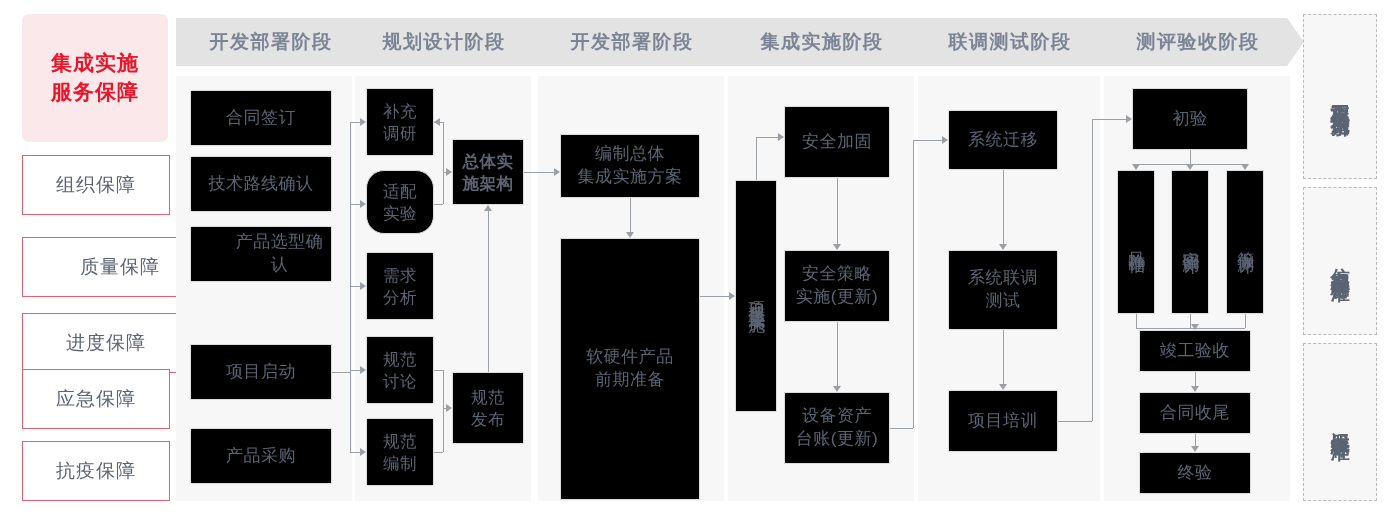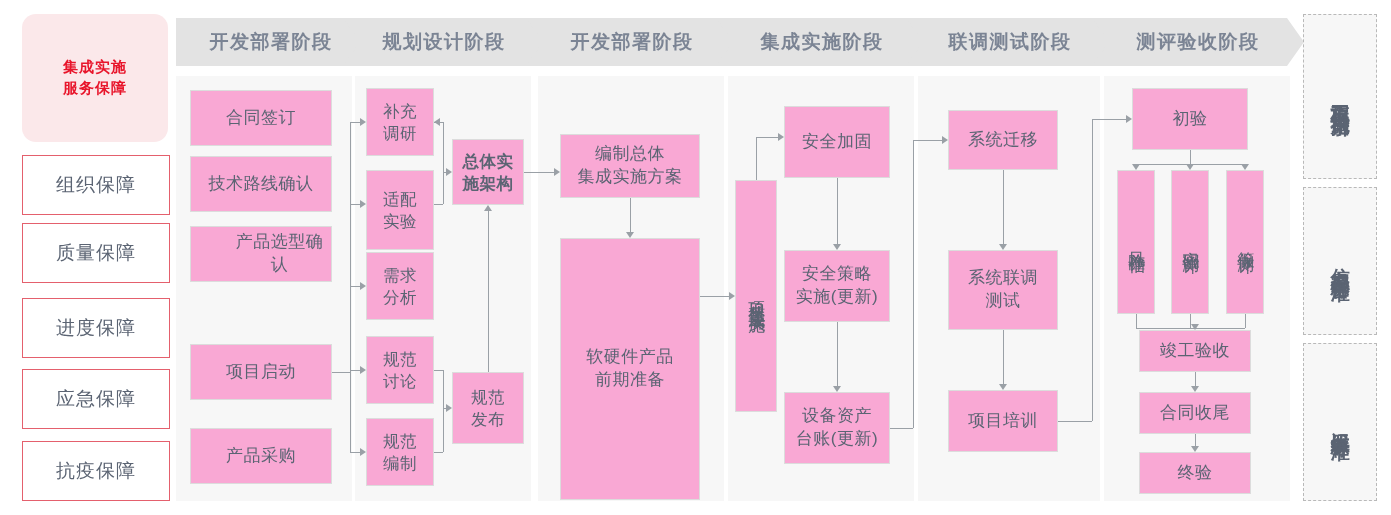--- a/index.html
+++ b/index.html
@@ -6,24 +6,24 @@
   body{
     font-family:"Liberation Sans","DejaVu Sans",sans-serif;
     color:#5b6473;
     -webkit-font-smoothing:antialiased;
   }
   #canvas{position:relative;width:1391px;height:515px;overflow:hidden;background:#fff;}
 
   
   .guar-hero{
     position:absolute;left:22px;top:14px;width:146px;height:128px;
-    background:#fbe8ea;border-radius:14px;
+    background:#fbe8ea;border-radius:7px;
     display:flex;align-items:center;justify-content:center;
     text-align:center;line-height:1.38;
-    font-size:15px;font-weight:bold;color:#e8152b;letter-spacing:1px;
+    font-size:21px;font-weight:bold;color:#e8152b;letter-spacing:1px;
   }
   .guar-box{
     position:absolute;left:22px;width:146px;height:58px;
     background:#ffffff;border:1px solid #e4606d;
     display:flex;align-items:center;justify-content:center;
     font-size:19px;color:#5b6473;letter-spacing:1px;
   }
 
   
   .band{position:absolute;top:76px;height:425px;background:#f7f7f7;}
@@ -33,21 +33,21 @@
     display:flex;align-items:center;justify-content:center;
     font-size:19px;font-weight:bold;color:#7b8494;letter-spacing:1.5px;
     clip-path:polygon(0 0, calc(100% - 17px) 0, 100% 50%, calc(100% - 17px) 100%, 0 100%, 17px 50%);
   }
   .phase-head.first{
     clip-path:polygon(0 0, calc(100% - 17px) 0, 100% 50%, calc(100% - 17px) 100%, 0 100%);
   }
 
   
   .node{
-    position:absolute;background:#f9a8d4;border:1px solid #dcdcdc;
+    position:absolute;background:#000000;border:1px solid #dcdcdc;
     display:flex;align-items:center;justify-content:center;text-align:center;
     font-size:17px;color:#5b6473;line-height:1.35;letter-spacing:.5px;
     box-sizing:border-box;
   }
   .node.sm{font-size:16.5px;}
   .node.vert{
     writing-mode:vertical-rl;text-orientation:upright;
     letter-spacing:2px;line-height:1.1;
   }
 
@@ -79,24 +79,24 @@
   <div class="guar-hero">
     <div>
       <div>集成实施</div>
       <div>服务保障</div>
     </div>
   </div>
   <div id="guar-items">
       <div class="guar-box" style="top: 155px;">
         <span>组织保障</span>
       </div>
-      <div class="guar-box" style="top: 223px;">
+      <div class="guar-box" style="top: 237px; padding-left: 24px;">
         <span>质量保障</span>
       </div>
-      <div class="guar-box" style="top: 298px;">
+      <div class="guar-box" style="top: 313px; padding-left: 10px;">
         <span>进度保障</span>
       </div>
       <div class="guar-box" style="top: 369px;">
         <span>应急保障</span>
       </div>
       <div class="guar-box" style="top: 441px;">
         <span>抗疫保障</span>
       </div>
     </div>
 
@@ -213,21 +213,21 @@
       </div>
       <div class="node" style="left: 190px; top: 344px; width: 142px; height: 56px;">
         <div>项目启动</div>
       </div>
       <div class="node" style="left: 190px; top: 428px; width: 142px; height: 56px;">
         <div>产品采购</div>
       </div>
       <div class="node sm" style="left: 366px; top: 88px; width: 68px; height: 68px;">
         <div>补充<br>调研</div>
       </div>
-      <div class="node sm" style="left: 366px; top: 170px; width: 68px; height: 80px;">
+      <div class="node sm" style="left: 366px; top: 170px; width: 68px; height: 64px; border-radius: 18px;">
         <div>适配<br>实验</div>
       </div>
       <div class="node sm" style="left: 366px; top: 252px; width: 68px; height: 68px;">
         <div>需求<br>分析</div>
       </div>
       <div class="node sm" style="left: 366px; top: 336px; width: 68px; height: 68px;">
         <div>规范<br>讨论</div>
       </div>
       <div class="node sm" style="left: 366px; top: 418px; width: 68px; height: 68px;">
         <div>规范<br>编制</div>

